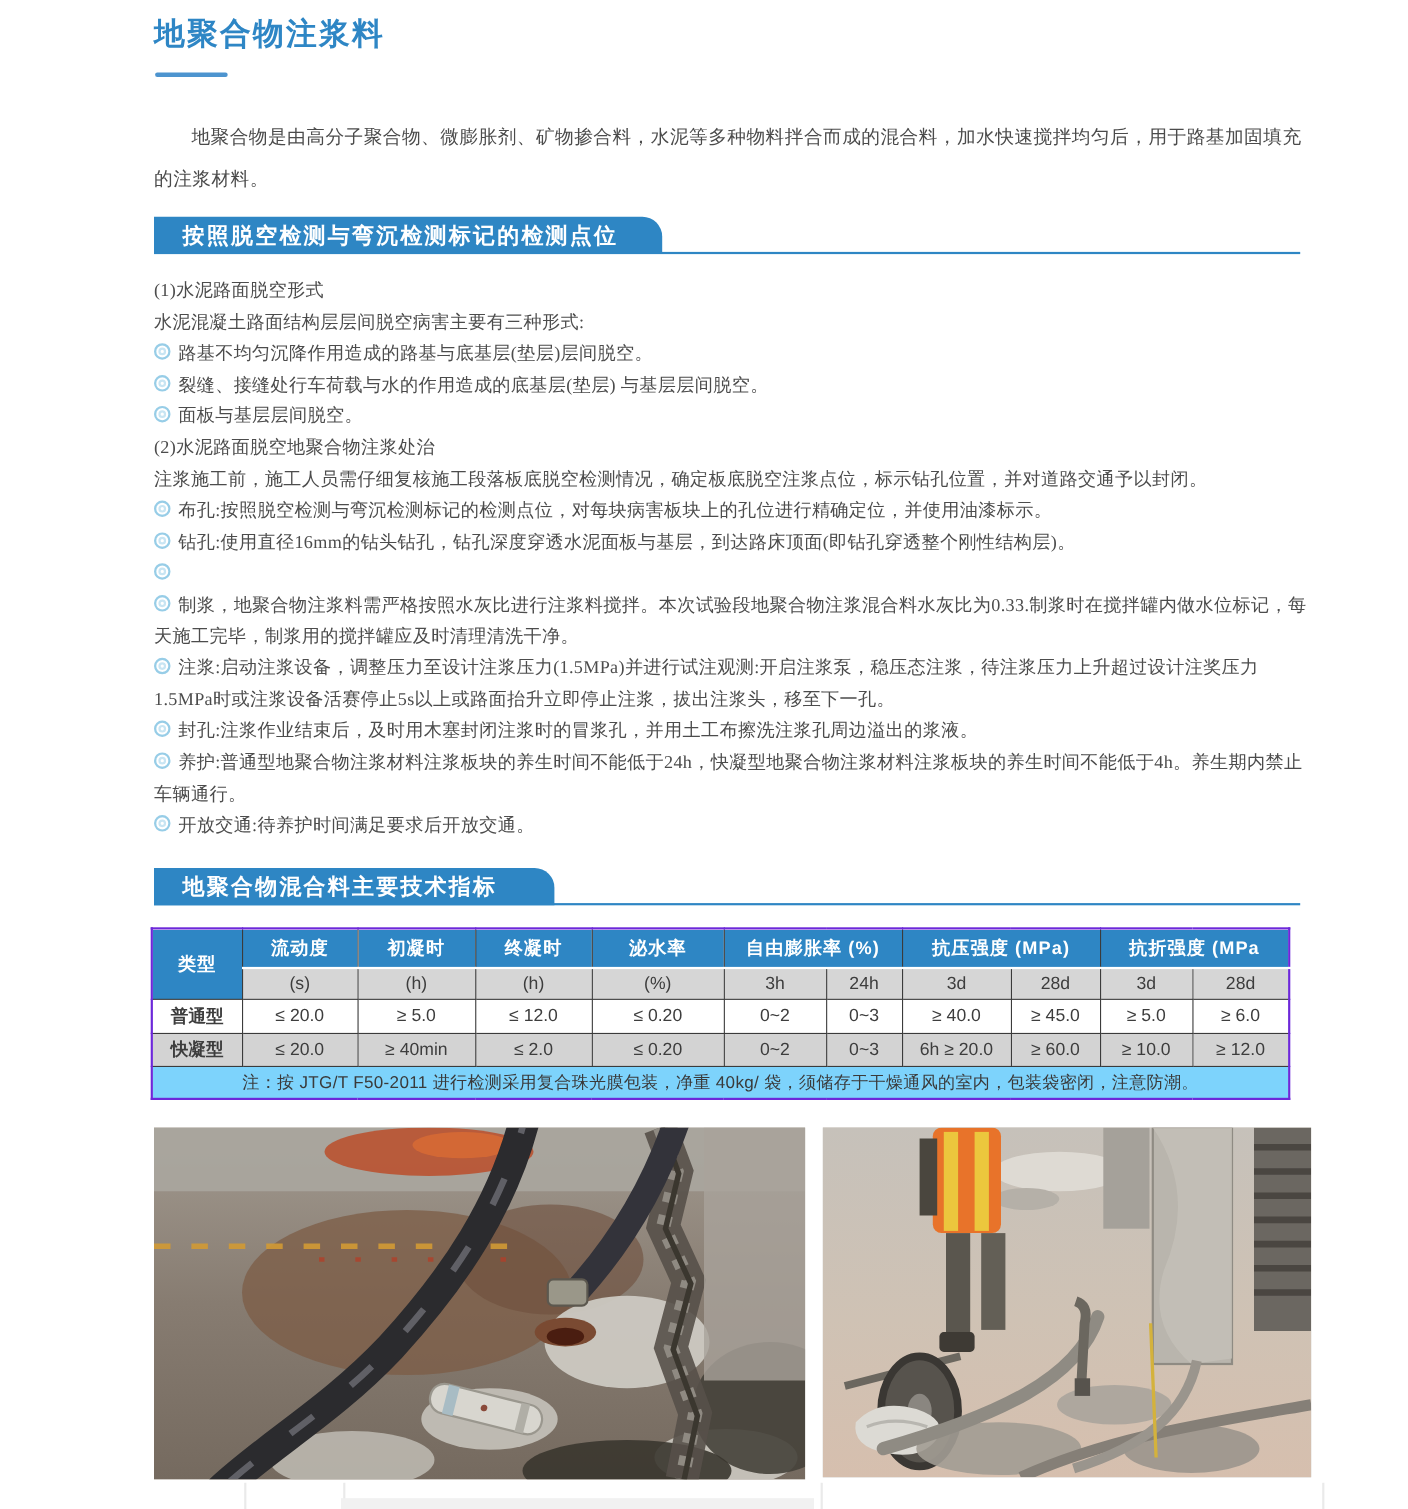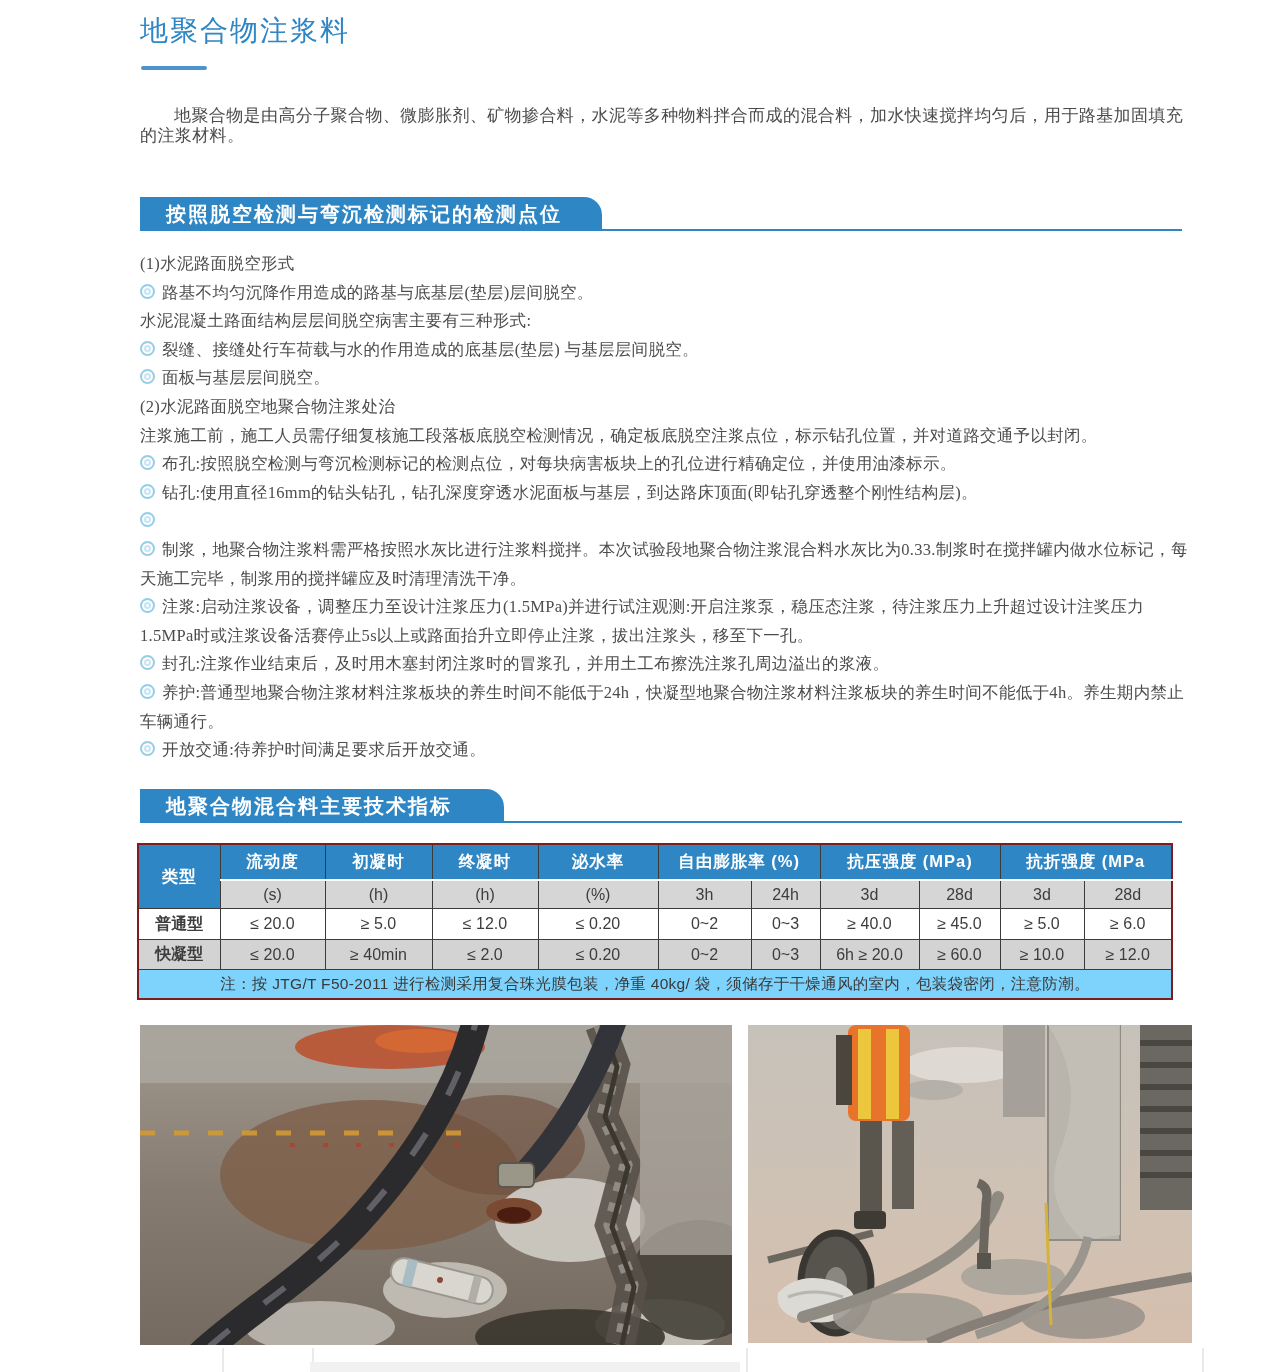--- a/index.html
+++ b/index.html
@@ -2,29 +2,29 @@
 <html><head>
 <meta charset="utf-8">
 <style>
   html,body { margin:0; padding:0; background:#ffffff; }
   .page {
     position:relative; width:1280px; height:1372px; background:#ffffff;
     font-family:"Liberation Sans","DejaVu Sans",sans-serif; overflow:hidden;
   }
   .page-title {
     position:absolute; left:140px; top:12px;
-    font-size:28px; font-weight:normal; color:#2e86c5; letter-spacing:2px;
+    font-size:28px; font-weight:bold; color:#2e86c5; letter-spacing:2px;
   }
   .title-underline {
     position:absolute; left:141px; top:66px; width:66px; height:4px;
     background:#4d94cf; border-radius:2px;
   }
   .intro {
     position:absolute; left:140px; top:106px; width:1046px;
-    font-size:17px; line-height:20px; color:#4b4b4b;
+    font-size:17px; line-height:38px; color:#4b4b4b;
     text-indent:2em; letter-spacing:0.4px;
   }
   .section-rule { position:absolute; height:2px; background:#2e86c4; }
   #rule1 { left:140px; top:229px; width:1042px; }
   #rule2 { left:140px; top:821px; width:1042px; }
   .section-bar {
     position:absolute; background:#2e86c4; color:#ffffff;
     font-size:20px; font-weight:bold; letter-spacing:2px;
     border-radius:0 18px 0 0; height:34px;
     display:flex; align-items:center; padding-left:26px;
@@ -40,21 +40,21 @@
   .bullet {
     display:inline-block; width:11px; height:11px;
     border:2px solid #97cde7; border-radius:50%;
     box-shadow: inset 0 0 0 2px #ffffff, inset 0 0 0 4px #c8e5f3;
     margin-right:7px; vertical-align:-1px; background:#ffffff;
   }
 
   .table-wrap { position:absolute; left:137px; top:843px; }
   table.specs {
     border-collapse:collapse; table-layout:fixed; width:1034px;
-    border:2px solid #7f1d1d;
+    border:2px solid #6d28d9;
   }
   table.specs th, table.specs td {
     border:1px solid #3b3b3b; text-align:center; vertical-align:middle;
     padding:0; overflow:hidden; white-space:nowrap;
   }
   table.specs th {
     background:#2e86c4; color:#ffffff; font-size:16.5px; font-weight:600;
     height:34px; letter-spacing:1px;
   }
   tr.units td {
@@ -84,22 +84,22 @@
 
   <div class="intro">地聚合物是由高分子聚合物、微膨胀剂、矿物掺合料，水泥等多种物料拌合而成的混合料，加水快速搅拌均匀后，用于路基加固填充的注浆材料。</div>
 
   <div class="section-rule" id="rule1"></div>
   <div class="section-bar" id="bar1">
     <span>按照脱空检测与弯沉检测标记的检测点位</span>
   </div>
 
   <div class="content-list">
     <p><span>(1)水泥路面脱空形式</span></p>
+    <p><span>水泥混凝土路面结构层层间脱空病害主要有三种形式:</span></p>
     <p><span class="bullet"></span><span>路基不均匀沉降作用造成的路基与底基层(垫层)层间脱空。</span></p>
-    <p><span>水泥混凝土路面结构层层间脱空病害主要有三种形式:</span></p>
     <p><span class="bullet"></span><span>裂缝、接缝处行车荷载与水的作用造成的底基层(垫层) 与基层层间脱空。</span></p>
     <p><span class="bullet"></span><span>面板与基层层间脱空。</span></p>
     <p><span>(2)水泥路面脱空地聚合物注浆处治</span></p>
     <p><span>注浆施工前，施工人员需仔细复核施工段落板底脱空检测情况，确定板底脱空注浆点位，标示钻孔位置，并对道路交通予以封闭。</span></p>
     <p><span class="bullet"></span><span>布孔:按照脱空检测与弯沉检测标记的检测点位，对每块病害板块上的孔位进行精确定位，并使用油漆标示。</span></p>
     <p><span class="bullet"></span><span>钻孔:使用直径16mm的钻头钻孔，钻孔深度穿透水泥面板与基层，到达路床顶面(即钻孔穿透整个刚性结构层)。</span></p>
     <p><span class="bullet"></span></p>
     <p><span class="bullet"></span><span>制浆，地聚合物注浆料需严格按照水灰比进行注浆料搅拌。本次试验段地聚合物注浆混合料水灰比为0.33.制浆时在搅拌罐内做水位标记，每天施工完毕，制浆用的搅拌罐应及时清理清洗干净。</span></p>
     <p><span class="bullet"></span><span>注浆:启动注浆设备，调整压力至设计注浆压力(1.5MPa)并进行试注观测:开启注浆泵，稳压态注浆，待注浆压力上升超过设计注奖压力1.5MPa时或注浆设备活赛停止5s以上或路面抬升立即停止注浆，拔出注浆头，移至下一孔。</span></p>
     <p><span class="bullet"></span><span>封孔:注浆作业结束后，及时用木塞封闭注浆时的冒浆孔，并用土工布擦洗注浆孔周边溢出的浆液。</span></p>

